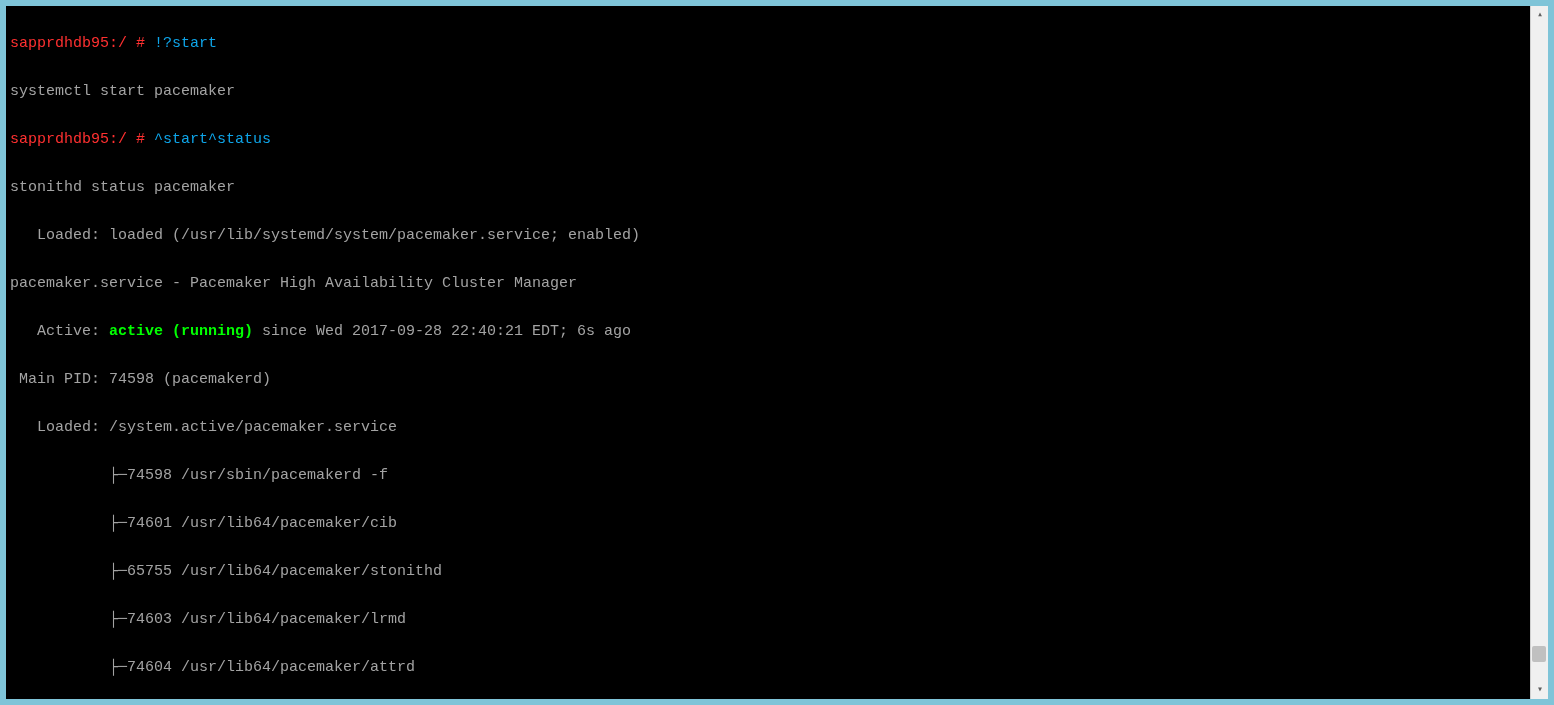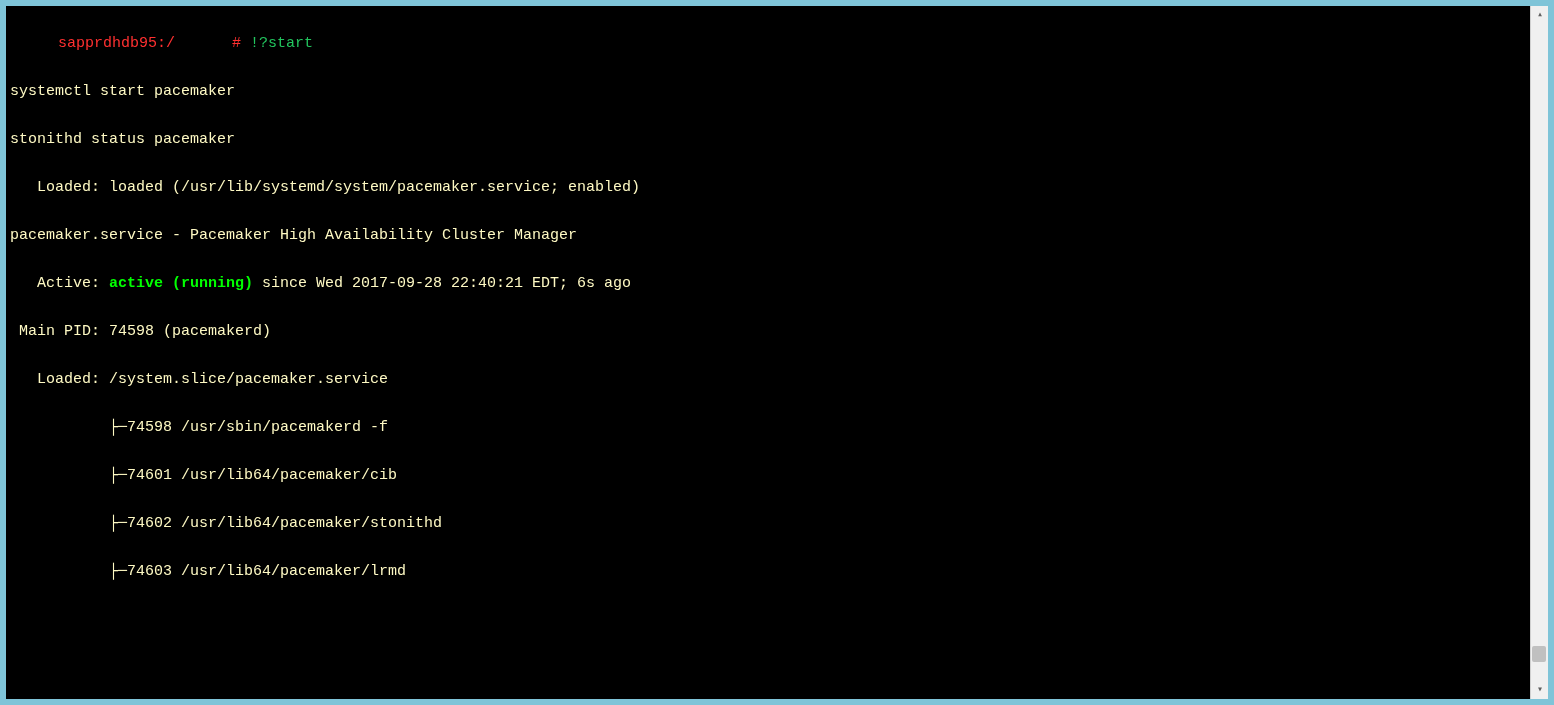--- a/index.html
+++ b/index.html
@@ -62,46 +62,48 @@
       font-size: 10px;
       color: #606060;
     }
     .scroll-thumb {
       position: absolute;
       right: 2px;
       width: 14px;
       background: #c0c0c0;
       border-radius: 2px;
     }
-    .red { color: #ff3030; margin-left: 48px; }
-    .white { color: #22c55e; }
-    .gray { color: #fef9c3; }
+    .red { color: #ff3030; }
+    .white { color: #0ea5e9; }
+    .gray { color: #a3a3a3; }
     .green-bold { color: #00ff00; font-weight: bold; }
     .line {
       display: block;
       white-space: pre;
     }
   </style>
 </head>
 <body>
 
 <div class="terminal-window">
   <div class="terminal-content">
 <span class="line"><span class="red">sapprdhdb95:/ </span><span class="red">#</span><span class="white"> </span><span class="white">!?start</span></span>
 <span class="line gray">systemctl start pacemaker</span>
+<span class="line"><span class="red">sapprdhdb95:/ </span><span class="red">#</span><span class="white"> </span><span class="white">^start^status</span></span>
 <span class="line gray">stonithd status pacemaker</span>
 <span class="line"><span class="gray">   Loaded: </span><span class="gray">loaded (/usr/lib/systemd/system/pacemaker.service; enabled)</span></span>
 <span class="line gray">pacemaker.service - Pacemaker High Availability Cluster Manager</span>
 <span class="line"><span class="gray">   Active: </span><span class="green-bold">active (running)</span><span class="gray"> since Wed 2017-09-28 22:40:21 EDT; 6s ago</span></span>
 <span class="line"><span class="gray"> Main PID: </span><span class="gray">74598 (pacemakerd)</span></span>
-<span class="line"><span class="gray">   Loaded: </span><span class="gray">/system.slice/pacemaker.service</span></span>
+<span class="line"><span class="gray">   Loaded: </span><span class="gray">/system.active/pacemaker.service</span></span>
 <span class="line gray">           ├─74598 /usr/sbin/pacemakerd -f</span>
 <span class="line gray">           ├─74601 /usr/lib64/pacemaker/cib</span>
-<span class="line gray">           ├─74602 /usr/lib64/pacemaker/stonithd</span>
+<span class="line gray">           ├─65755 /usr/lib64/pacemaker/stonithd</span>
 <span class="line gray">           ├─74603 /usr/lib64/pacemaker/lrmd</span>
+<span class="line gray">           ├─74604 /usr/lib64/pacemaker/attrd</span>
 
 
 
 
 
 
 
 
 
 

